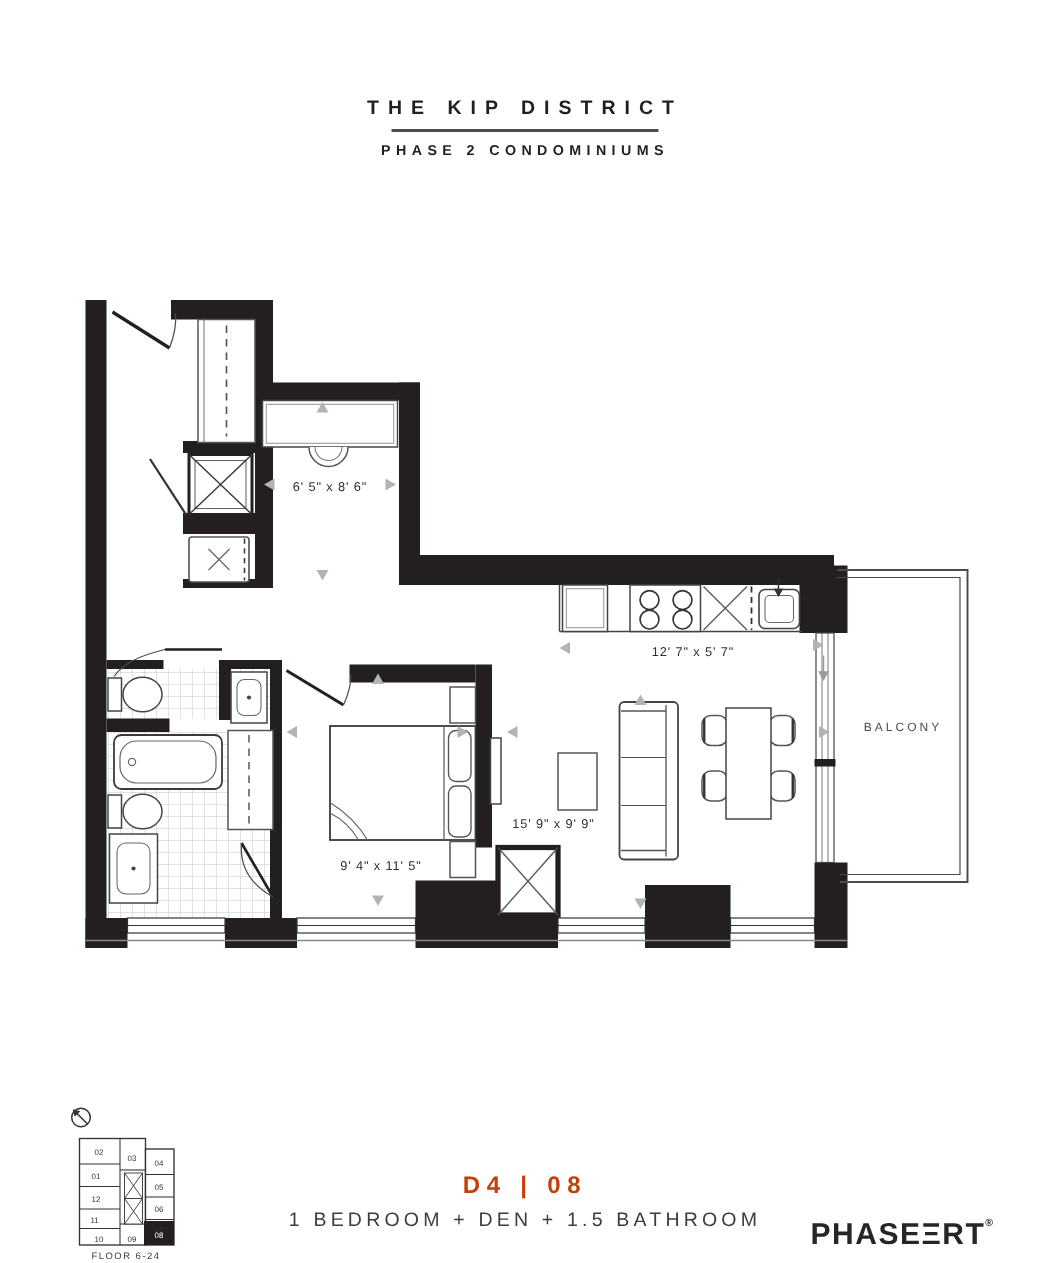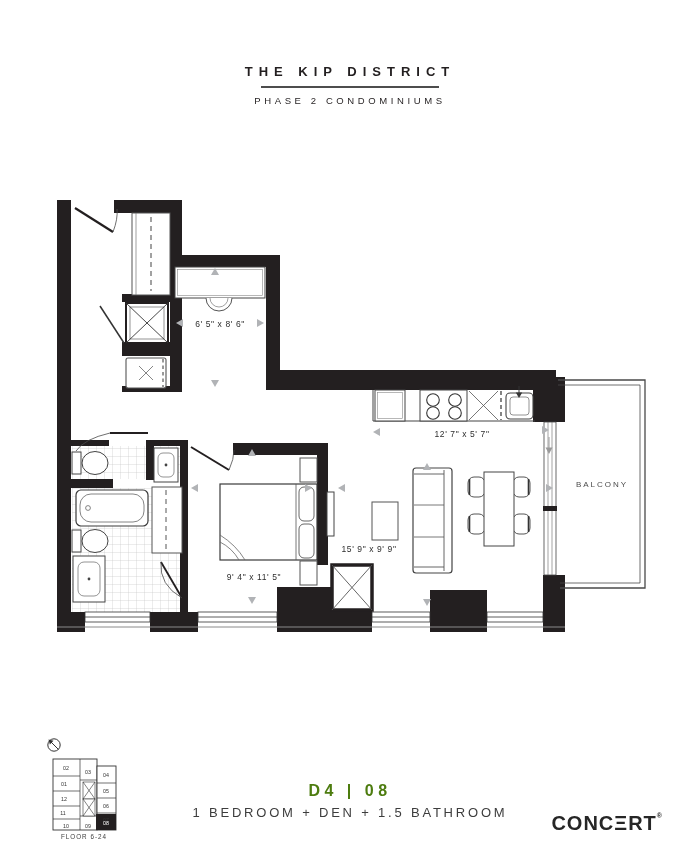--- a/index.html
+++ b/index.html
@@ -3,24 +3,24 @@
 <meta charset="utf-8">
 <style>
   html,body{margin:0;padding:0;}
   body{width:700px;height:842px;background:#ffffff;position:relative;overflow:hidden;
        font-family:"Liberation Sans", sans-serif;}
   .abs{position:absolute;}
   
   .hdr{top:64px;left:0;width:700px;text-align:center;}
   .hdr-title{font-size:13px;font-weight:bold;letter-spacing:6px;color:#231f20;}
   .hdr-rule{width:178px;height:2px;background:#4d4d4d;margin:7px auto 7px auto;}
-  .hdr-sub{font-size:9.5px;font-weight:normal;letter-spacing:3.6px;color:#231f20;}
+  .hdr-sub{font-size:9.5px;font-weight:bold;letter-spacing:3.6px;color:#231f20;}
   
   .ftr-code{top:782px;left:0;width:700px;text-align:center;font-size:16px;font-weight:bold;
-            letter-spacing:4.5px;color:#4d7c0f;}
+            letter-spacing:4.5px;color:#c2410c;}
   .ftr-desc{top:805px;left:0;width:700px;text-align:center;font-size:13px;
             letter-spacing:2.8px;color:#3d3d3d;}
   .brand{top:812px;right:38px;font-size:20px;font-weight:800;color:#262626;
          letter-spacing:1px;white-space:nowrap;}
   .brand sup{font-size:7px;vertical-align:top;letter-spacing:0;}
   
   svg text{font-family:"Liberation Sans", sans-serif;}
   .dim{font-size:8.5px;fill:#2e2e2e;letter-spacing:.6px;text-anchor:middle;}
   .balcony-t{font-size:8px;fill:#4c4c4c;letter-spacing:2px;text-anchor:middle;}
   .kp{font-size:5.3px;fill:#333;text-anchor:middle;}
@@ -304,13 +304,13 @@
     <text class="kp" x="106" y="822">07</text>
     <text class="kp" x="66" y="828">10</text>
     <text class="kp" x="88" y="828">09</text>
     <text class="kp kpw" x="106" y="825">08</text>
     <text class="kpcap" x="84" y="839">FLOOR 6-24</text>
   </g>
 </svg>
 
 <div class="abs ftr-code">D4 | 08</div>
 <div class="abs ftr-desc">1 BEDROOM + DEN + 1.5 BATHROOM</div>
-<div class="abs brand"><span>CONC</span><span>Ξ</span><span>RT</span><sup>®</sup></div>
+<div class="abs brand"><span>PHASE</span><span>Ξ</span><span>RT</span><sup>®</sup></div>
 
 </body></html>

